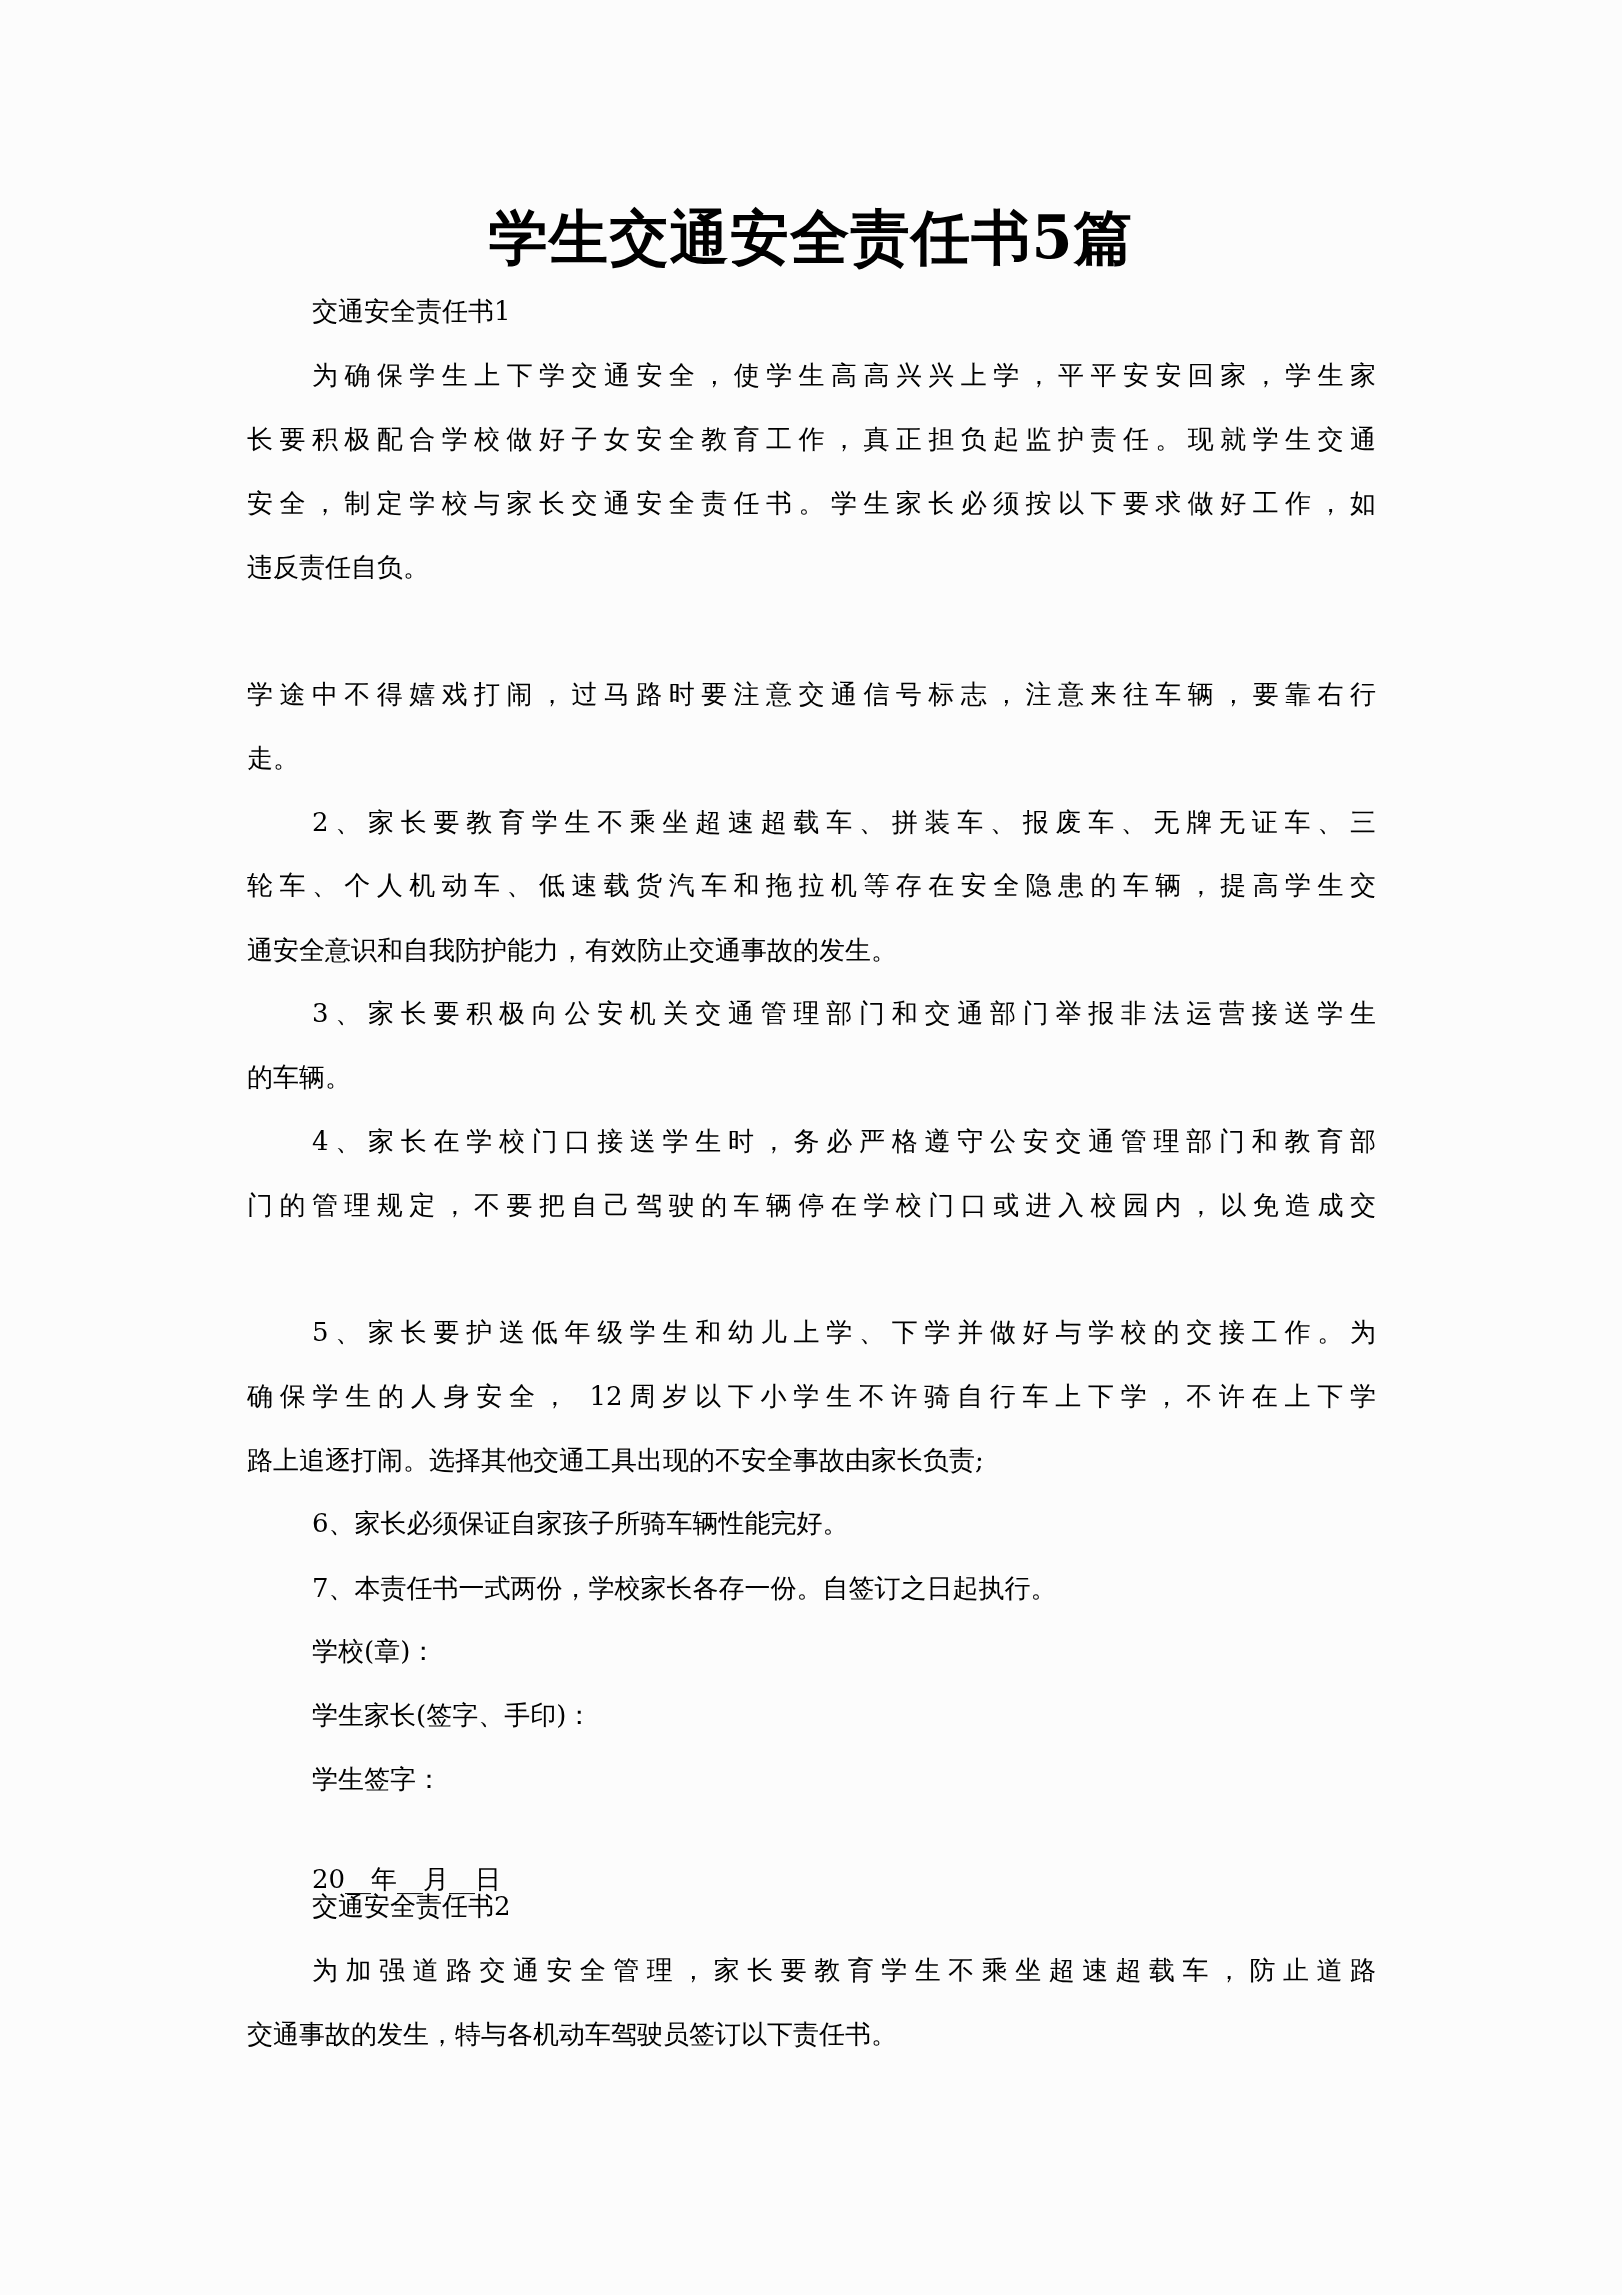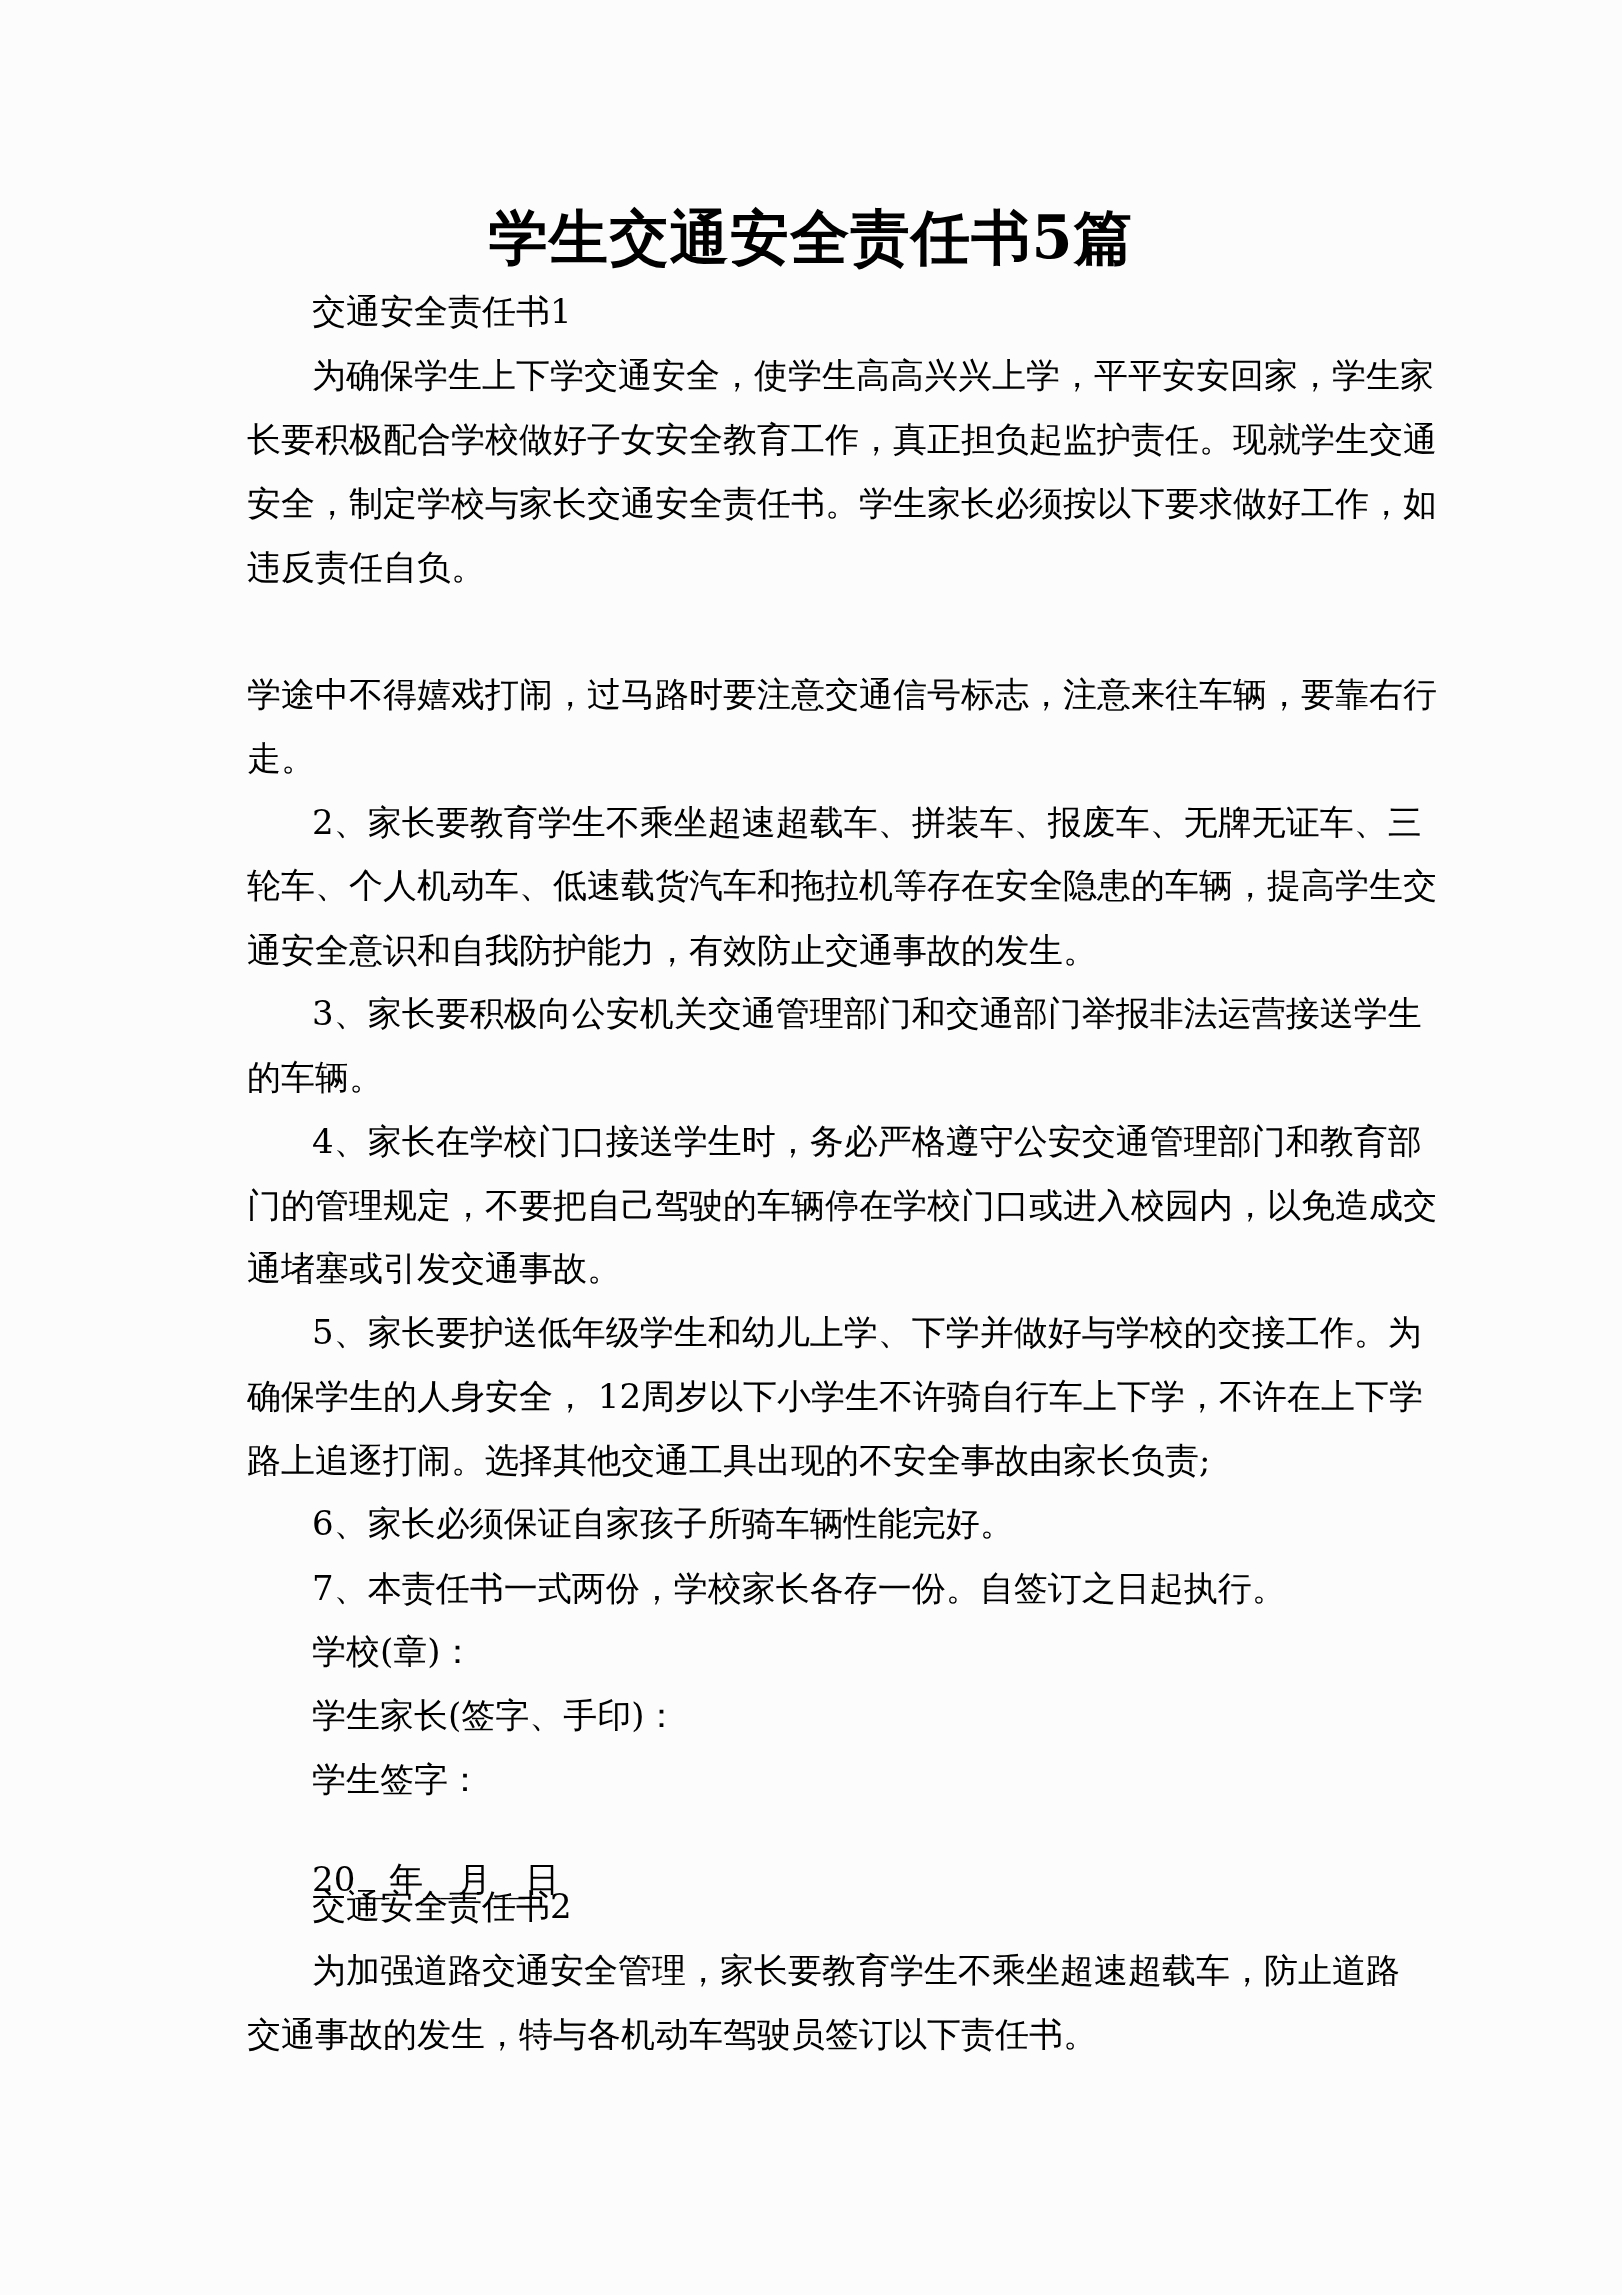--- a/index.html
+++ b/index.html
@@ -34,21 +34,21 @@
     font-size: 59px;
     font-weight: bold;
     letter-spacing: 1.3px;
   }
   .line {
     position: absolute;
     left: 247px;
     width: 1129px;
     height: 39px;
     line-height: 39px;
-    font-size: 34px;
+    font-size: 26px;
     white-space: nowrap;
     overflow: visible;
   }
   .line.indent {
     left: 312px;
     width: 1064px;
   }
   .line.full {
     text-align: justify;
     text-align-last: justify;
@@ -73,21 +73,20 @@
 
   <div class="line indent full" style="top:803px;">2、家长要教育学生不乘坐超速超载车、拼装车、报废车、无牌无证车、三</div>
   <div class="line full" style="top:866px;">轮车、个人机动车、低速载货汽车和拖拉机等存在安全隐患的车辆，提高学生交</div>
   <div class="line" style="top:931px;">通安全意识和自我防护能力，有效防止交通事故的发生。</div>
 
   <div class="line indent full" style="top:994px;">3、家长要积极向公安机关交通管理部门和交通部门举报非法运营接送学生</div>
   <div class="line" style="top:1058px;">的车辆。</div>
 
   <div class="line indent full" style="top:1122px;">4、家长在学校门口接送学生时，务必严格遵守公安交通管理部门和教育部</div>
   <div class="line full" style="top:1186px;">门的管理规定，不要把自己驾驶的车辆停在学校门口或进入校园内，以免造成交</div>
-  <div class="line" style="top:1249px;">通堵塞或引发交通事故。</div>
 
   <div class="line indent full" style="top:1313px;">5、家长要护送低年级学生和幼儿上学、下学并做好与学校的交接工作。为</div>
   <div class="line full" style="top:1377px;">确保学生的人身安全， 12周岁以下小学生不许骑自行车上下学，不许在上下学</div>
   <div class="line" style="top:1441px;">路上追逐打闹。选择其他交通工具出现的不安全事故由家长负责;</div>
 
   <div class="line indent" style="top:1504px;">6、家长必须保证自家孩子所骑车辆性能完好。</div>
 
   <div class="line indent" style="top:1569px;">7、本责任书一式两份，学校家长各存一份。自签订之日起执行。</div>
 
   <div class="line indent" style="top:1632px;">学校(章)：</div>

